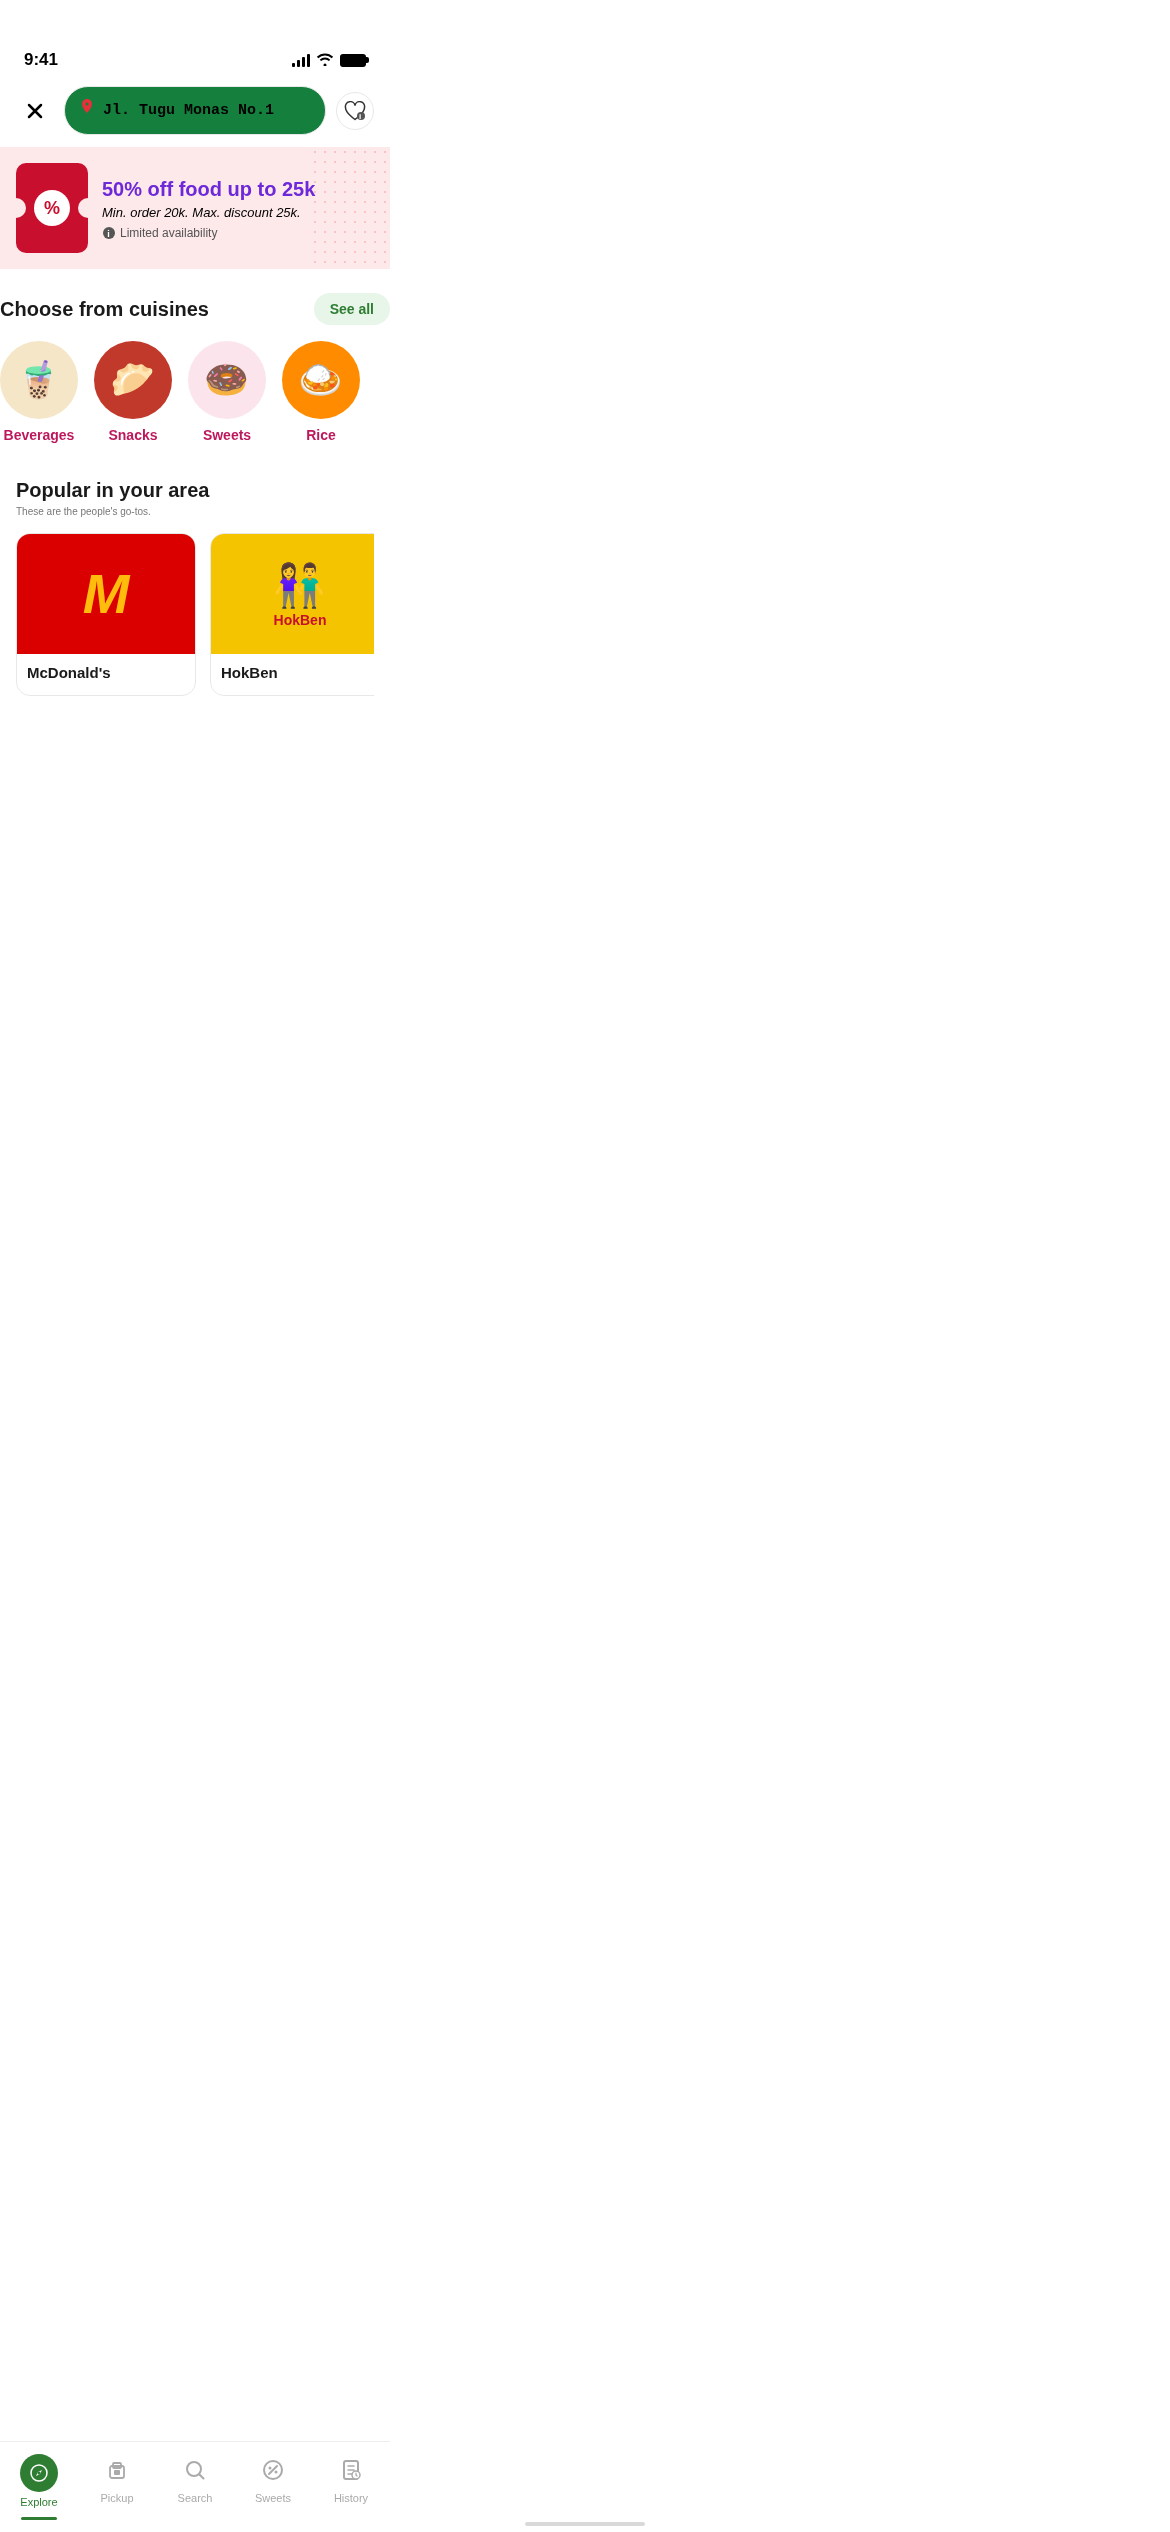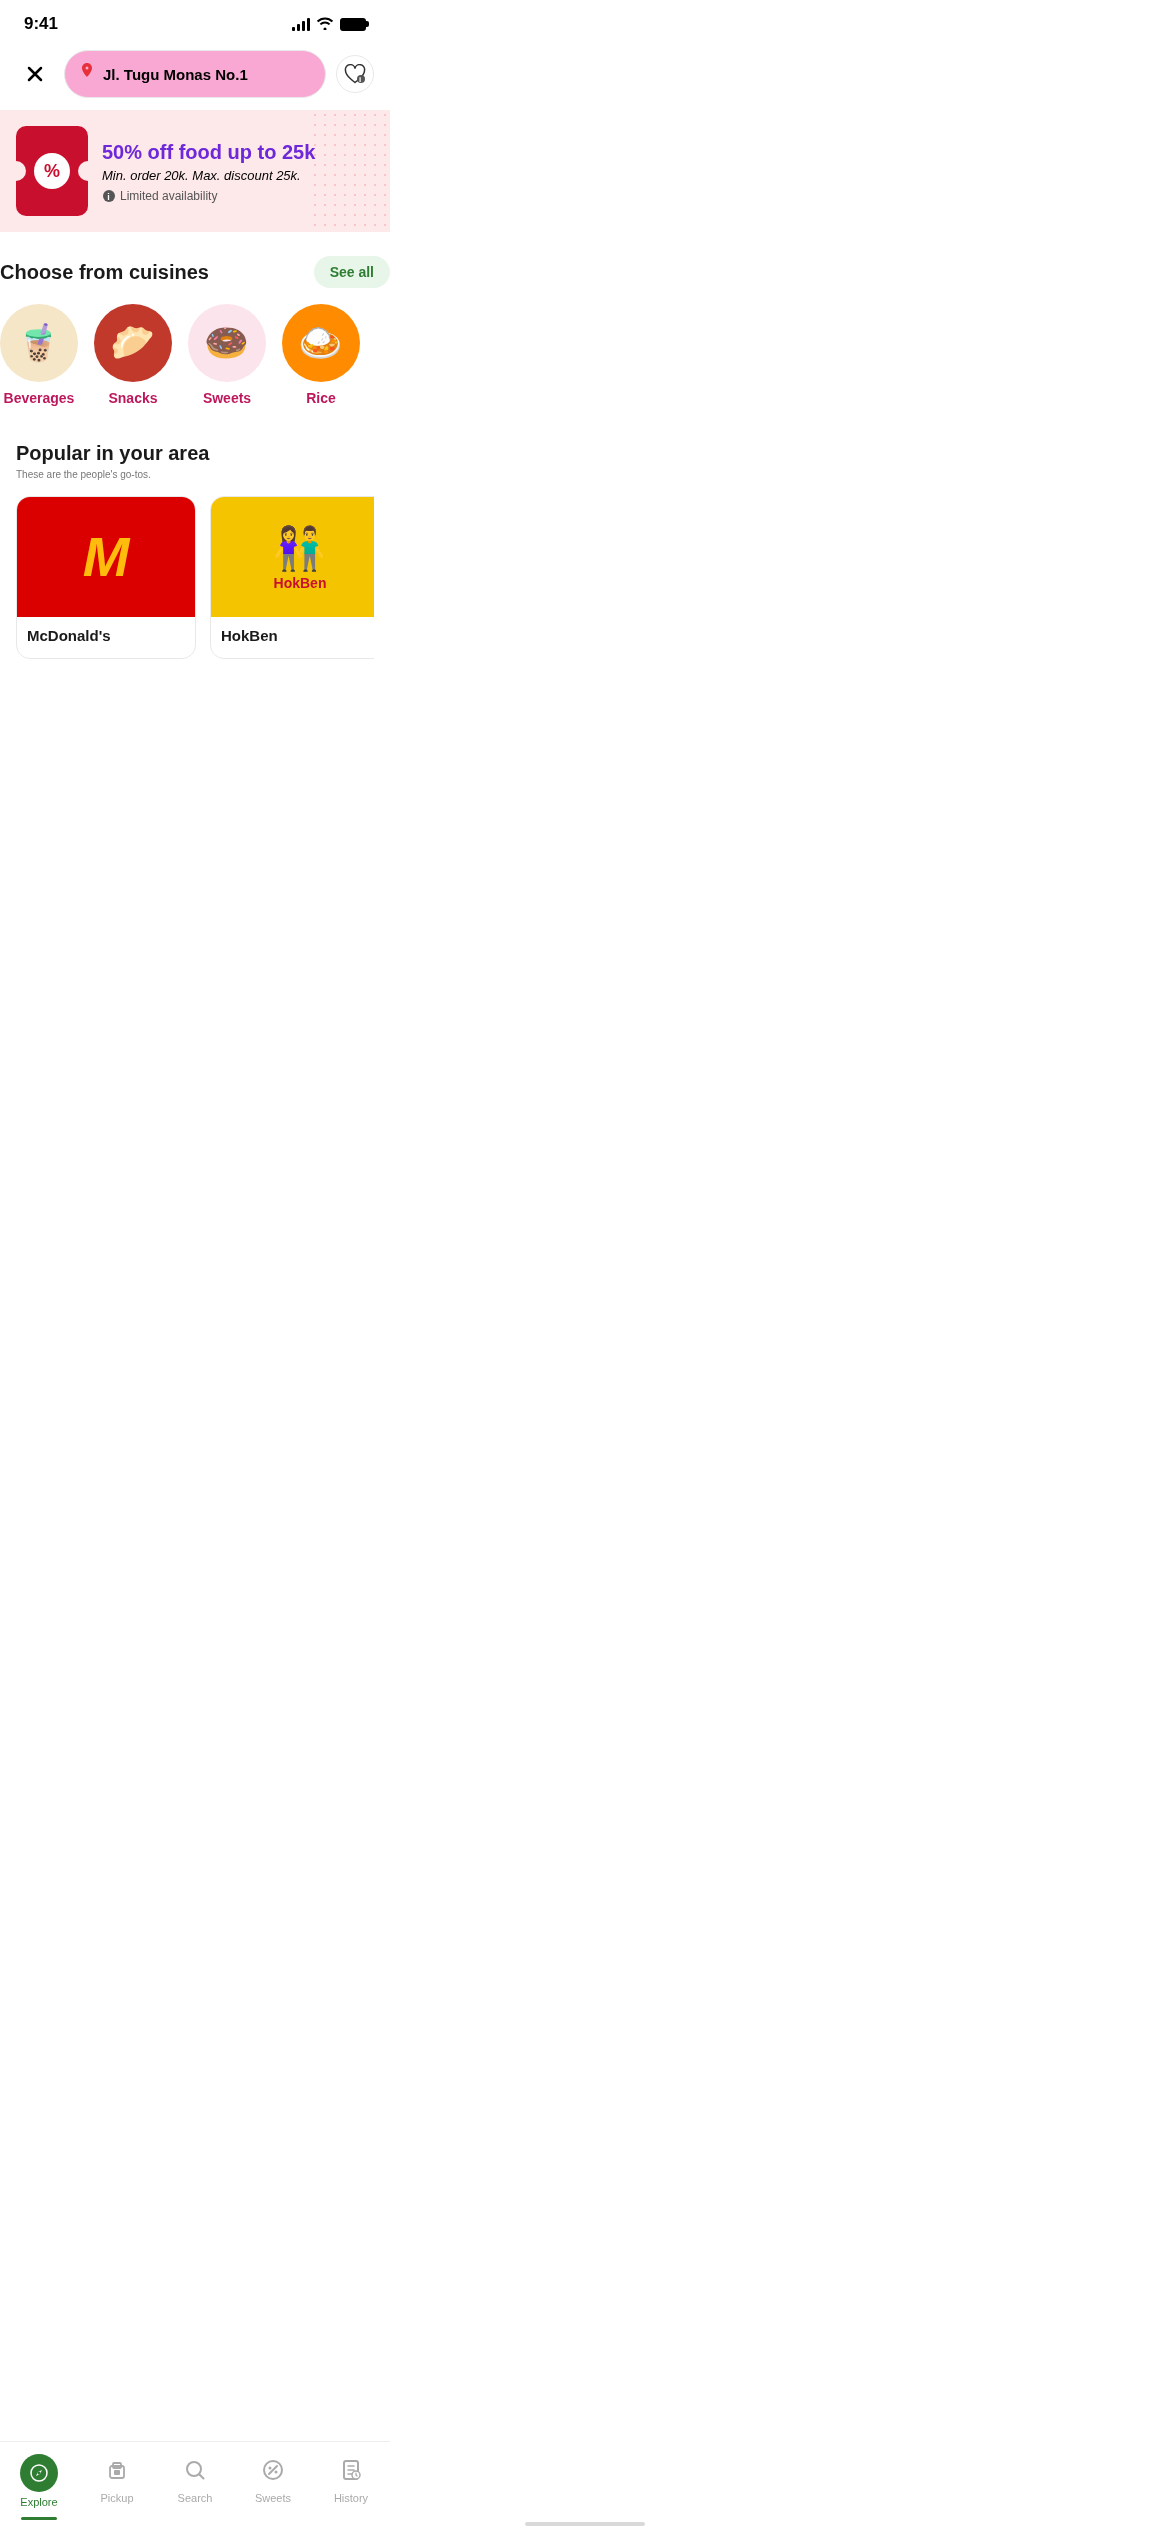--- a/index.html
+++ b/index.html
@@ -79,25 +79,26 @@
       display: flex;
       align-items: center;
       justify-content: center;
       cursor: pointer;
     }
     .location-pill {
       flex: 1;
       display: flex;
       align-items: center;
       gap: 8px;
-      background: #f9a8d4;
+      background: #15803d;
       border: 1.5px solid #e8e8e8;
       border-radius: 24px;
       padding: 12px 14px;
       cursor: pointer;
+      font-family: Liberation Mono, monospace;
     }
     .location-pin {
       color: #e8303a;
       font-size: 16px;
     }
     .location-text {
       font-size: 15px;
       font-weight: 600;
       color: #000;
     }
@@ -481,20 +482,21 @@
     }
     .hokben-text {
       color: #c8102e;
       font-size: 14px;
       font-weight: 900;
       margin-top: 2px;
     }
 
     .main-content {
       padding-bottom: 80px;
+      margin-top: 36px;
     }
   </style>
 </head>
 <body>
 
 <div class="main-content">
 
   <div class="status-bar">
     <span class="status-time">9:41</span>
     <div class="status-icons">

